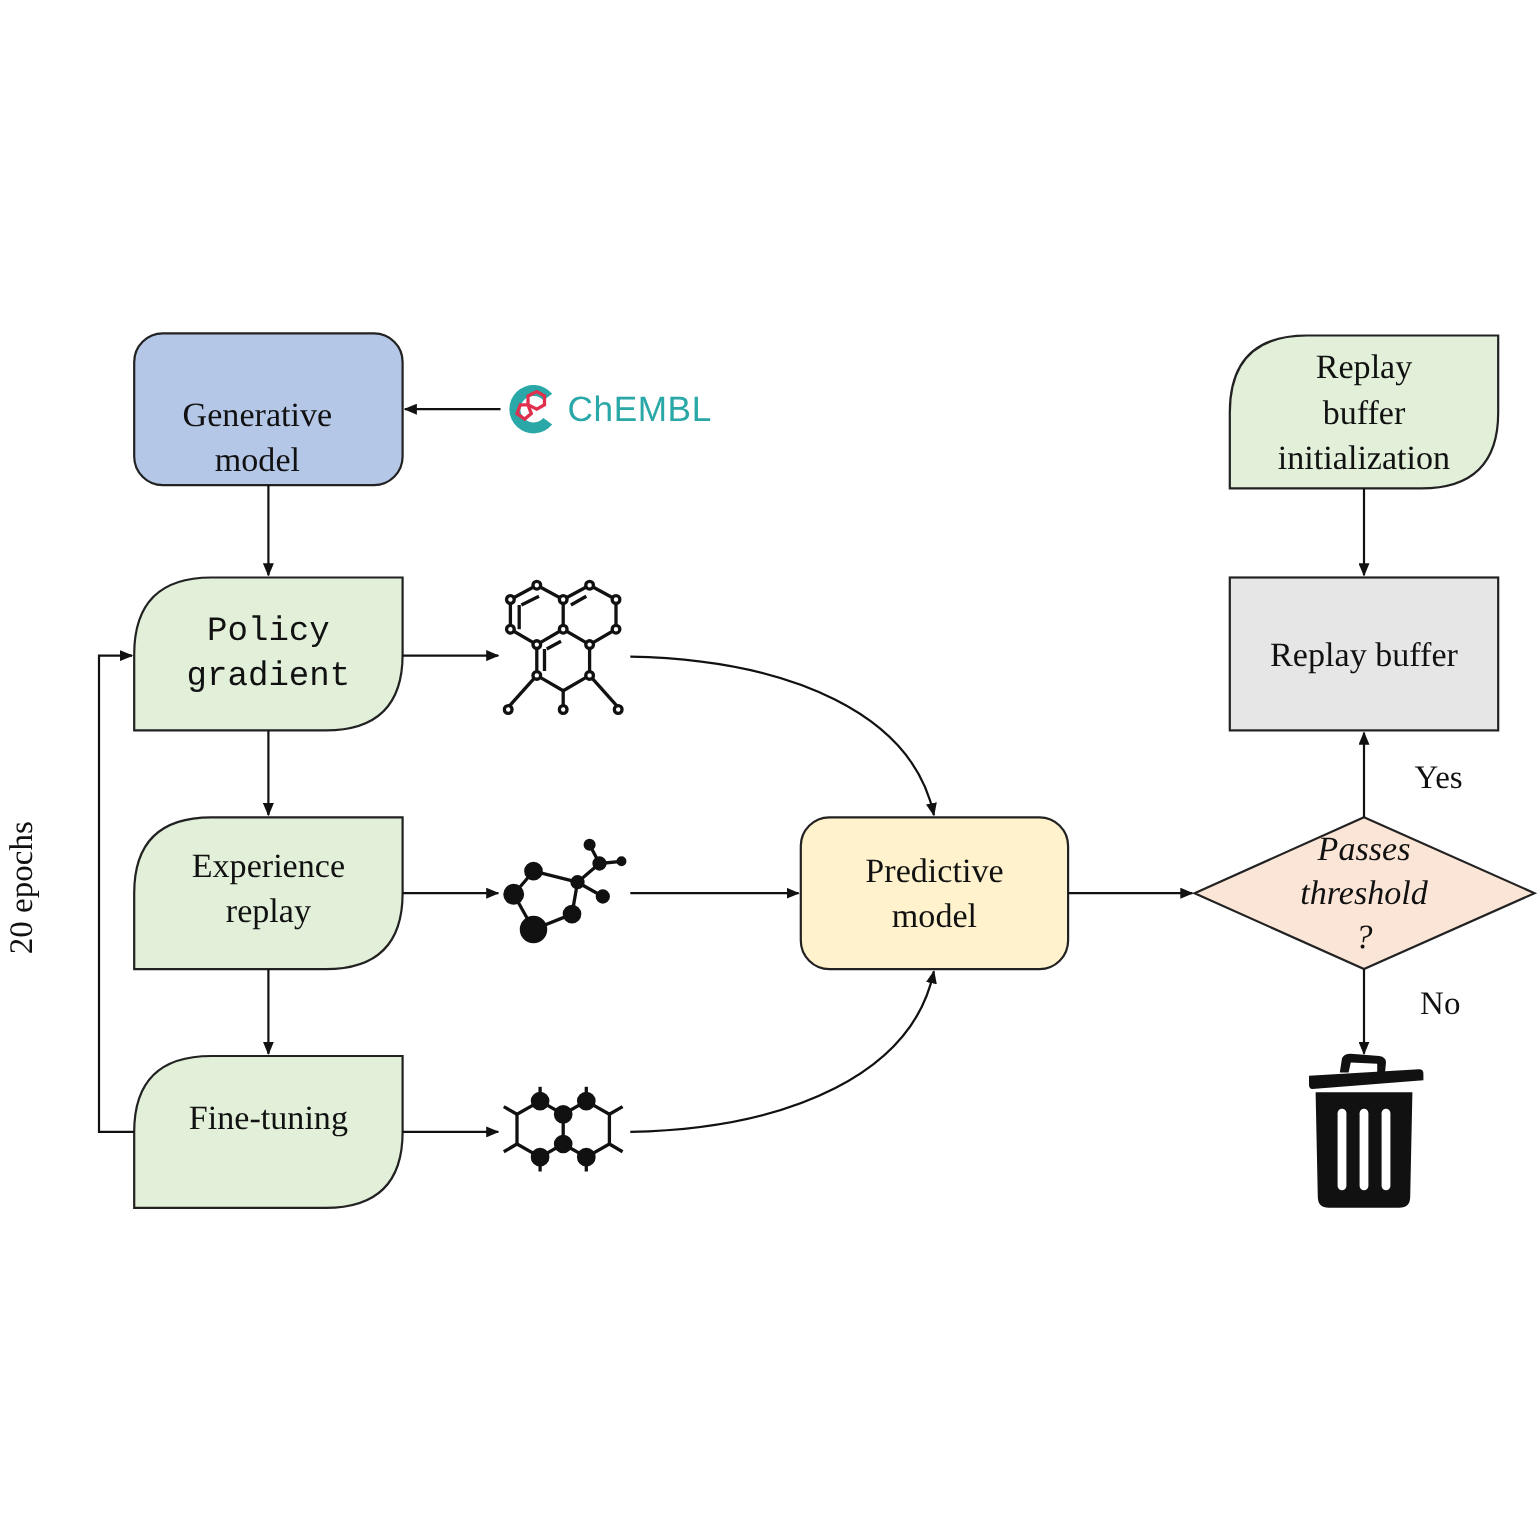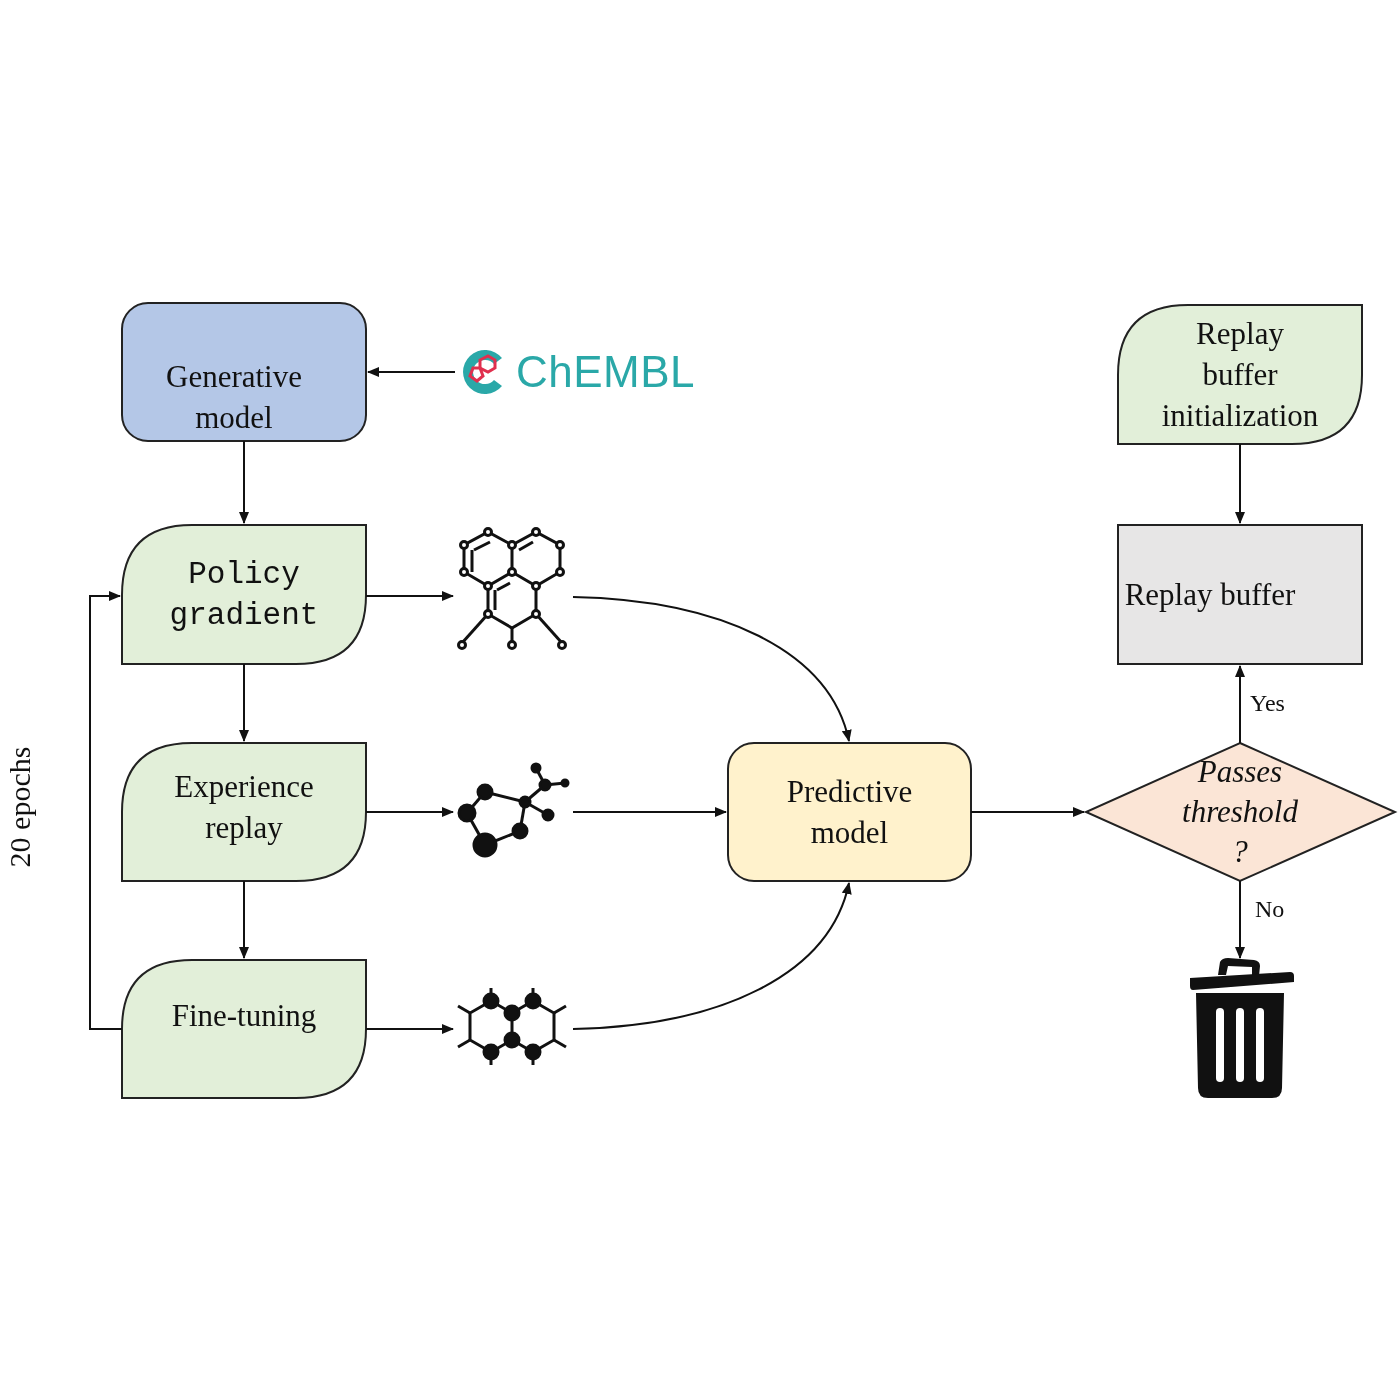--- a/index.html
+++ b/index.html
@@ -1,25 +1,25 @@
 <!DOCTYPE html>
 <html><head>
 <meta charset="utf-8">
 <style>
   html, body { margin: 0; padding: 0; background: #ffffff; }
   body { width: 1400px; height: 1400px; position: relative; overflow: hidden;
          font-family: "Liberation Serif", "DejaVu Serif", serif; color: #111; }
   svg.canvas { position: absolute; left: 0; top: 0; }
   .node-text { position: absolute; display: flex; align-items: center; justify-content: center;
                text-align: center; font-size: 31px; line-height: 41px; color: #111; white-space: pre-line; }
-  .label { position: absolute; font-size: 24px; color: #111; }
+  .label { position: absolute; font-size: 30px; color: #111; margin-left: 36px; }
   .rot { position: absolute; left: -50px; top: 790px; width: 140px; font-size: 30px;
          transform: rotate(-90deg); transform-origin: center; text-align: center; }
   .chembl { position: absolute; left: 458px; top: 342px; height: 60px; display: flex; align-items: center; }
-  .chembl-text { font-family: "Liberation Sans", "DejaVu Sans", sans-serif; font-size: 44px; color: #2aa8a8; margin-left: 6px; letter-spacing: 0.5px; }
+  .chembl-text { font-family: "Liberation Sans", "DejaVu Sans", sans-serif; font-size: 32px; color: #2aa8a8; margin-left: 6px; letter-spacing: 0.5px; }
 </style>
 </head>
 <body>
 
 <svg class="canvas" width="1400" height="1400" viewBox="0 0 1400 1400">
   <defs>
     <marker id="arr" markerWidth="12" markerHeight="10" refX="11" refY="5" orient="auto" markerUnits="userSpaceOnUse">
       <path d="M0,0 L12,5 L0,10 Z" fill="#111"></path>
     </marker>
   </defs>
@@ -152,21 +152,21 @@
 <div class="node-text" style="left:122px;top:525px;width:244px;height:139px;font-family:Liberation Mono, monospace;">Policy
 gradient</div>
 <div class="node-text" style="left:122px;top:743px;width:244px;height:128px;">Experience
 replay</div>
 <div class="node-text" style="left:122px;top:960px;width:244px;height:110px;">Fine-tuning</div>
 <div class="node-text" style="left:728px;top:743px;width:243px;height:138px;">Predictive
 model</div>
 <div class="node-text" style="left:1118px;top:305px;width:244px;height:139px;">Replay
 buffer
 initialization</div>
-<div class="node-text" style="left:1088px;top:525px;width:244px;height:139px;">Replay buffer</div>
+<div class="node-text" style="left:1118px;top:525px;width:244px;height:139px;">Replay buffer</div>
 <div class="node-text" style="left:1140px;top:750px;width:200px;height:124px;line-height:40px;font-style:italic;">Passes
 threshold
 ?</div>
 
 <div class="label" style="left:1250px;top:690px;">Yes</div>
 <div class="label" style="left:1255px;top:896px;">No</div>
 
 <div class="rot">20 epochs</div>
 
 </body></html>

